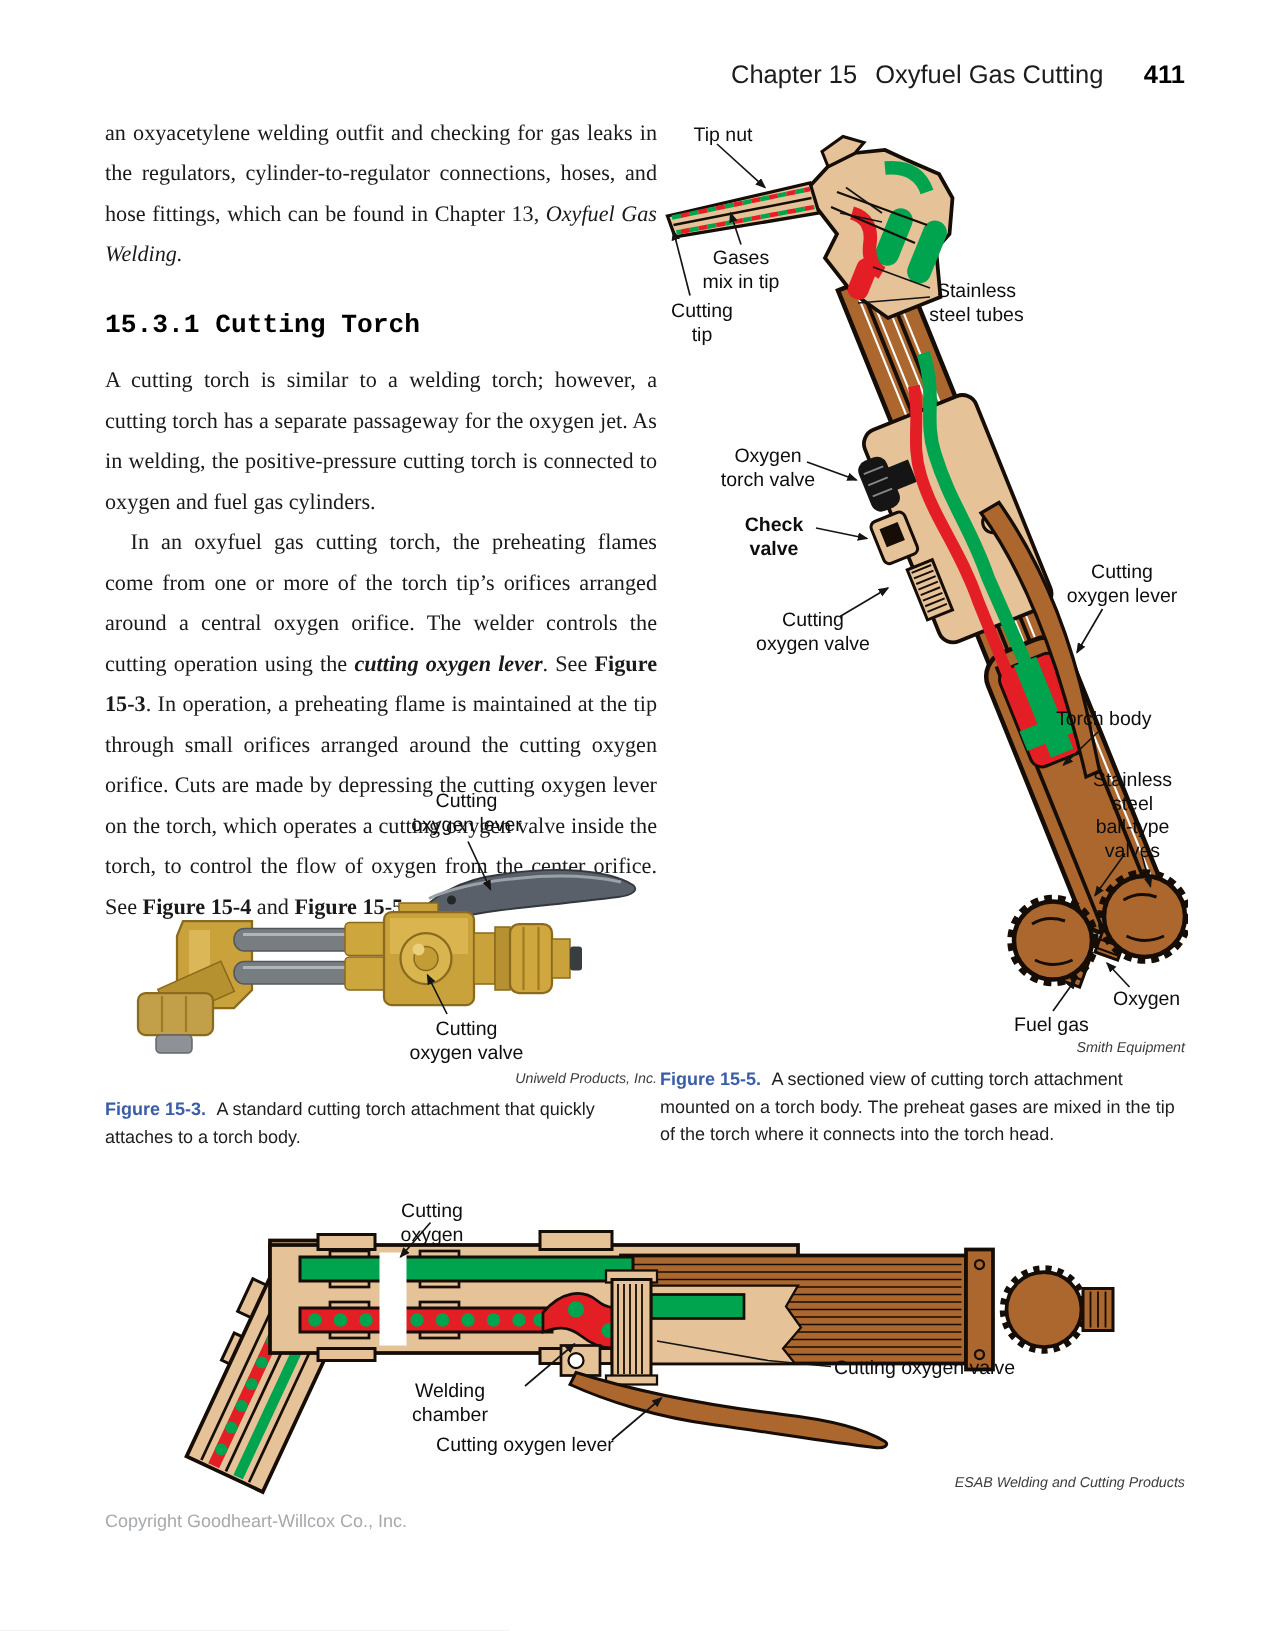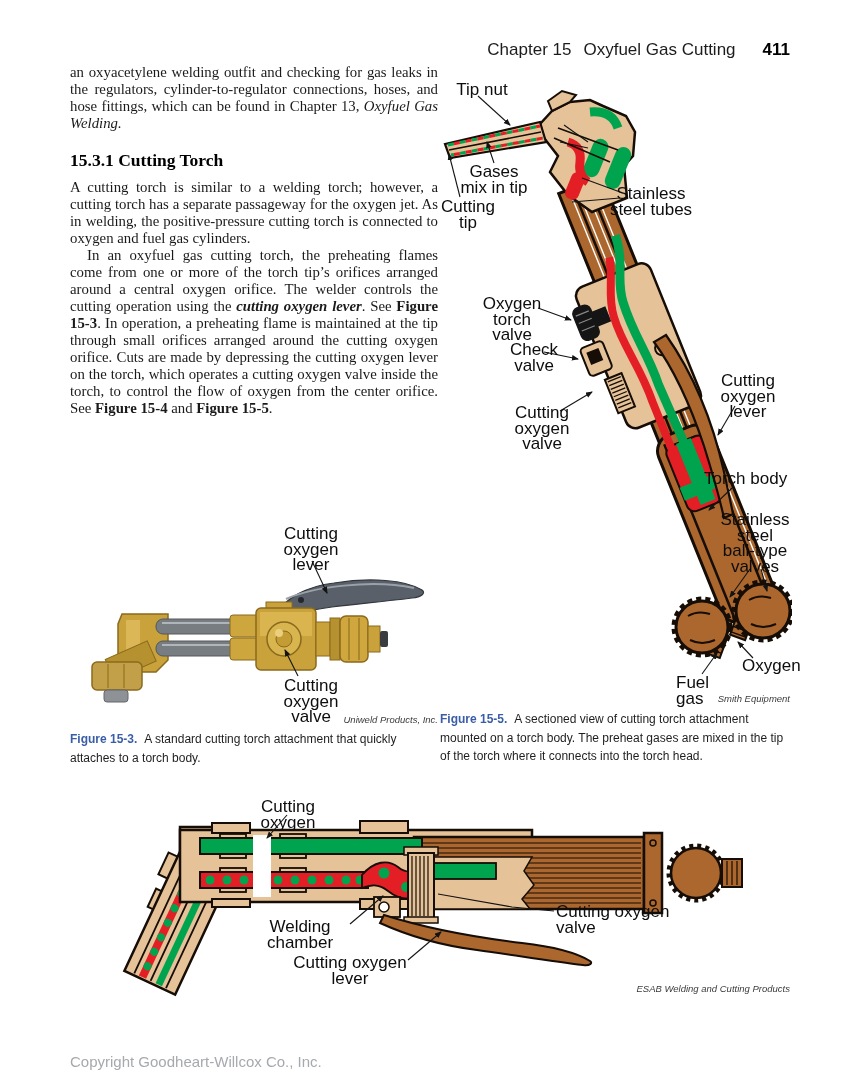--- a/index.html
+++ b/index.html
@@ -4,40 +4,40 @@
 <style>
   html,body{margin:0;padding:0;background:#e8e8e8;}
   .page{position:relative;width:849px;height:1087px;background:#ffffff;margin:0 auto;overflow:hidden;
         font-family:"Liberation Sans",sans-serif;color:#111;}
   
   .hdr{position:absolute;top:40px;right:59px;display:flex;align-items:baseline;
        font-size:17px;color:#1c1c1c;}
   .hdr .chap{margin-right:12px;}
   .hdr .pgnum{margin-left:27px;font-weight:bold;color:#000;}
   
-  .bodycol{position:absolute;left:70px;top:64px;width:368px;
-           font-family:"Liberation Serif",serif;font-size:14.8px;line-height:17px;
+  .bodycol{position:absolute;left:70px;top:76px;width:368px;
+           font-family:"Liberation Serif",serif;font-size:14.8px;line-height:27px;
            color:#1a1a1a;text-align:justify;}
   .bodycol p{margin:0;}
   .bodycol p.indent{text-indent:17px;}
   .it{font-style:italic;}
   .bi{font-style:italic;font-weight:bold;}
   .b{font-weight:bold;}
-  h2.sect{font-family:Liberation Serif, serif;font-size:17.5px;font-weight:bold;
+  h2.sect{font-family:Liberation Mono, monospace;font-size:17.5px;font-weight:bold;
           color:#000;margin:20px 0 10px 0;text-align:left;text-indent:0;}
   
   .fig{position:absolute;}
   .fig svg{position:absolute;left:0;top:0;}
-  .lbl{position:absolute;font-size:17px;line-height:15.5px;color:#0d0d0d;
+  .lbl{position:absolute;font-size:13px;line-height:15.5px;color:#0d0d0d;
        white-space:pre-line;text-align:center;}
   .lbl.left{text-align:left;}
   .credit{position:absolute;font-size:9.5px;font-style:italic;color:#3c3c3c;text-align:right;}
   .caption{position:absolute;font-size:12px;line-height:18.6px;color:#1e1e1e;text-align:left;}
   .figlab{font-weight:bold;color:var(--accent,#3a5da8);margin-right:7px;}
-  .copyright{position:absolute;left:70px;top:1053px;font-size:15px;color:#a6a9ad;}
+  .copyright{position:absolute;left:70px;top:1007px;font-size:12px;color:#a6a9ad;}
 </style>
 </head>
 <body>
 
 <div class="page">
 
   <div class="hdr">
     <span class="chap">Chapter 15</span>
     <span class="title">Oxyfuel Gas Cutting</span>
     <span class="pgnum">411</span>
@@ -225,21 +225,21 @@
     </svg>
     <div class="lbl" style="left:14px;top:2px;width:56px;">Tip nut</div>
     <div class="lbl" style="left:14px;top:84px;width:80px;">Gases
 mix in tip</div>
     <div class="lbl" style="left:159px;top:106px;width:104px;">Stainless
 steel tubes</div>
     <div class="lbl" style="left:0px;top:119px;width:56px;">Cutting
 tip</div>
     <div class="lbl" style="left:32px;top:216px;width:80px;">Oxygen
 torch valve</div>
-    <div class="lbl" style="left:54px;top:262px;width:80px;">Check
+    <div class="lbl" style="left:36px;top:262px;width:80px;font-weight:bold;">Check
 valve</div>
     <div class="lbl" style="left:263px;top:293px;width:90px;">Cutting
 oxygen lever</div>
     <div class="lbl" style="left:57px;top:325px;width:90px;">Cutting
 oxygen valve</div>
     <div class="lbl left" style="left:264px;top:391px;width:86px;">Torch body</div>
     <div class="lbl" style="left:280px;top:432px;width:70px;">Stainless
 steel
 ball-type
 valves</div>

